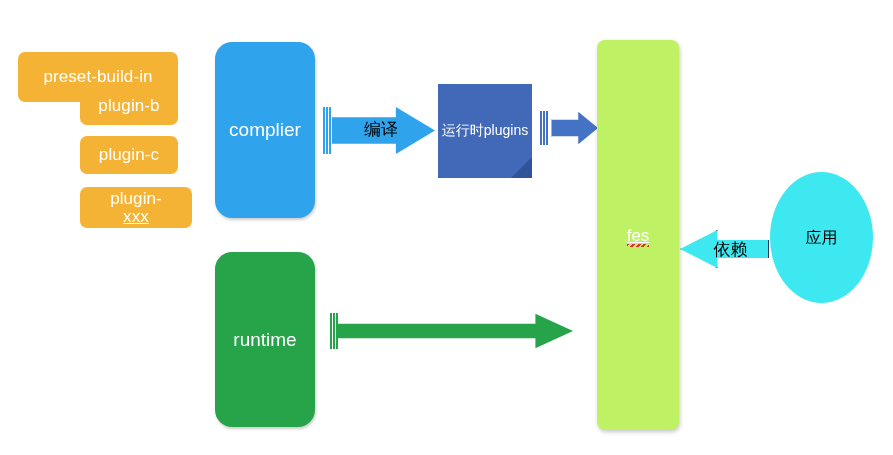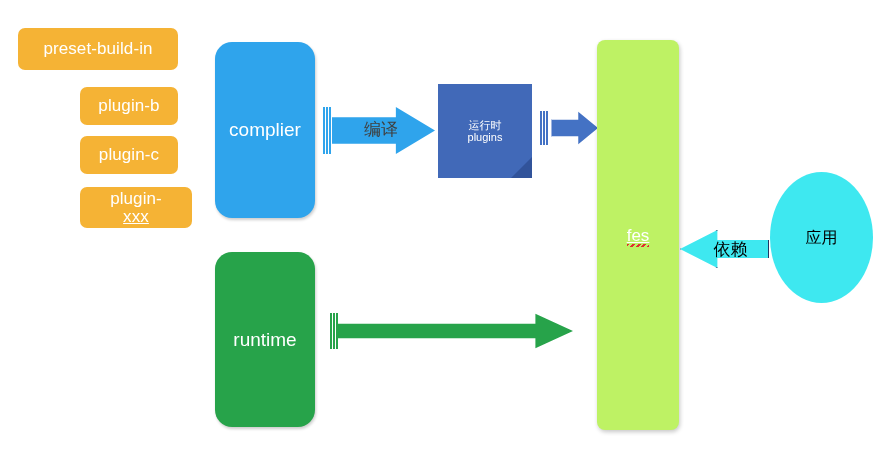--- a/index.html
+++ b/index.html
@@ -30,21 +30,21 @@
 
   
   .chip {
     background: #F5B335;
     border-radius: 7px;
     font-size: 17px;
     font-weight: 400;
     letter-spacing: .1px;
     padding: 2px 6px;
   }
-  #chip-preset { left: 18px;  top: 28px;  width: 160px; height: 42px; }
+  #chip-preset { left: 18px;  top: 52px;  width: 160px; height: 50px; }
   #chip-b      { left: 80px;  top: 87px;  width: 98px;  height: 38px; }
   #chip-c      { left: 80px;  top: 136px; width: 98px;  height: 38px; }
   #chip-xxx    { left: 80px;  top: 187px; width: 112px;  height: 41px;
                  line-height: 1.05; font-size: 17px; }
   #chip-xxx .u { text-decoration: underline; }
 
   
   .pill {
     border-radius: 17px;
     font-size: 19px;
@@ -56,22 +56,22 @@
   }
   #node-runtime {
     left: 215px; top: 252px; width: 100px; height: 175px;
     background: #27A34A;
   }
 
   
   #node-plugins {
     left: 438px; top: 84px; width: 94px; height: 94px;
     background: #4169B8;
-    font-size: 11px;
-    flex-direction: column;
+    font-size: 14px;
+    flex-direction: row;
   }
   #node-plugins .fold {
     position: absolute;
     right: 0; bottom: 0;
     width: 21px; height: 21px;
     background: #31539A;
     clip-path: polygon(100% 0, 100% 100%, 0 100%);
   }
 
   
@@ -133,21 +133,21 @@
   .tail i:nth-child(3) { left: 6px; }
 
   
   #arrow-compile { left: 323px; top: 107px; width: 112px; height: 47px; }
   #arrow-compile .body {
     position: absolute; inset: 0; left: 9px;
     background: #2FA4EC;
     clip-path: polygon(0 22%, 62% 22%, 62% 0, 100% 50%, 62% 100%, 62% 78%, 0 78%);
   }
   #arrow-compile .tail i { background: #2FA4EC; }
-  #arrow-compile .lbl { color: #404040; left: 4px; top: -2px; }
+  #arrow-compile .lbl { color: #000000; left: 4px; top: -2px; }
 
   
   #arrow-plugins-fes { left: 540px; top: 111px; width: 58px; height: 34px; }
   #arrow-plugins-fes .body {
     position: absolute; inset: 0; left: 11px;
     background: #4472C4;
     border: 1px solid #9DB3E0;
     box-sizing: border-box;
     clip-path: polygon(0 26%, 58% 26%, 58% 2%, 100% 50%, 58% 98%, 58% 74%, 0 74%);
   }

